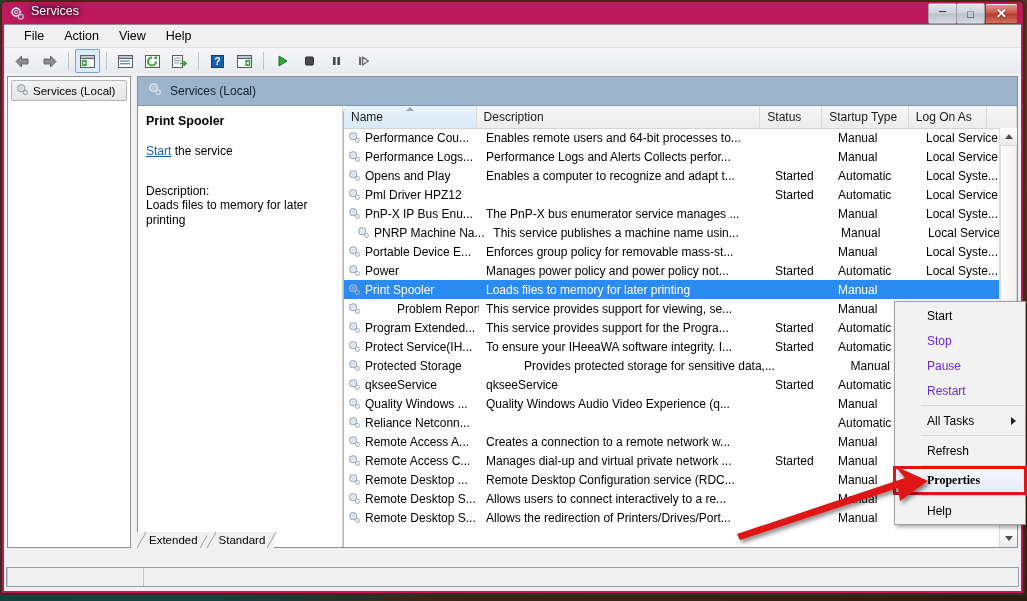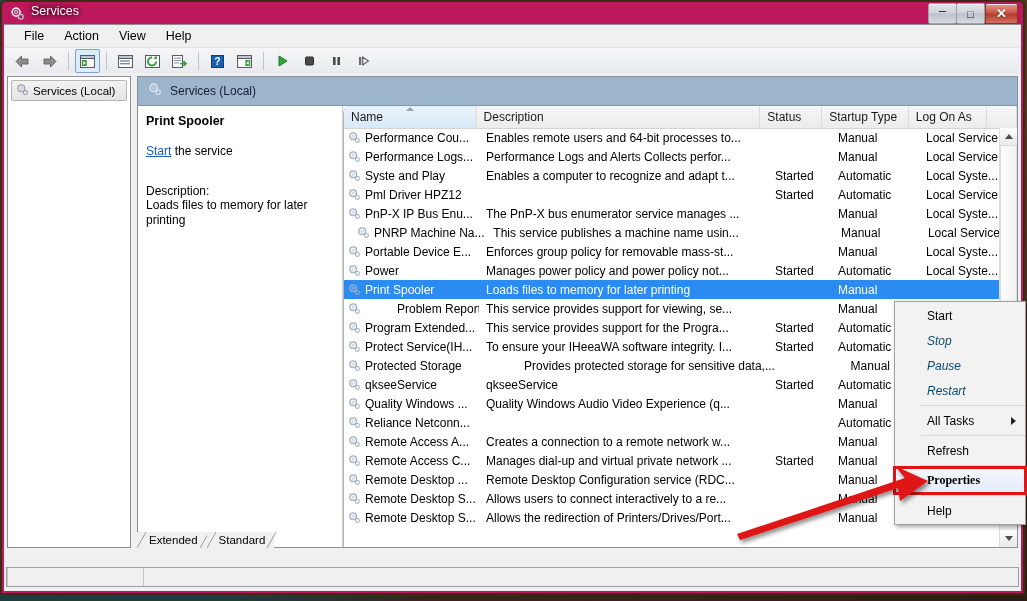--- a/index.html
+++ b/index.html
@@ -186,21 +186,21 @@
     box-shadow:2px 2px 4px rgba(0,0,0,.35);
     z-index:40;padding:1px 0;
   }
   #ctxmenu::before{
     content:"";position:absolute;left:0;top:0;bottom:0;width:26px;background:#f2f2f2;
   }
   .ci{
     position:relative;height:25px;display:flex;align-items:center;
     padding-left:32px;font-size:12px;color:#000;cursor:default;box-sizing:border-box;
   }
-  .ci.disabled{color:#0c4a6e;font-style:italic;}
+  .ci.disabled{color:#6d28d9;}
   .ci.bold{font-weight:bold;font-family:Liberation Serif, serif;}
   .ci.hl{
     background:linear-gradient(180deg,#f4f7fd,#e4ecf9);
   }
   .ci .arrow{position:absolute;right:9px;top:9px;width:0;height:0;
     border-top:4px solid transparent;border-bottom:4px solid transparent;border-left:5px solid #222;}
   .cisep{height:1px;background:#d6d6d6;margin:2px 0 2px 26px;}
   #ctx-hlbox{
     position:absolute;left:-2px;right:-2px;top:-2px;bottom:-2px;
     border:3px solid #e01414;box-sizing:border-box;pointer-events:none;
@@ -427,21 +427,21 @@
                   <div class="cell" style="width: 88px;">Manual</div>
                   <div class="cell" style="width: 80px;">Local Service</div>
                 </div>
                 <div class="row">
                   <div class="cell c-name" style="width: 135px;">
                     <svg class="svc-ico" width="13" height="13" viewBox="0 0 16 16">
                       <circle cx="6.4" cy="6.4" r="4.1" fill="none" stroke="#9fb0c2" stroke-width="1.7"></circle>
                       <circle cx="6.4" cy="6.4" r="1.5" fill="none" stroke="#b9c6d4" stroke-width="1.1"></circle>
                       <circle cx="11.6" cy="11.6" r="2.4" fill="none" stroke="#9fb0c2" stroke-width="1.3"></circle>
                     </svg>
-                    <span>Syste and Play</span>
+                    <span>Opens and Play</span>
                   </div>
                   <div class="cell" style="width: 289px;">Enables a computer to recognize and adapt t...</div>
                   <div class="cell" style="width: 63px;">Started</div>
                   <div class="cell" style="width: 88px;">Automatic</div>
                   <div class="cell" style="width: 80px;">Local Syste...</div>
                 </div>
                 <div class="row">
                   <div class="cell c-name" style="width: 135px;">
                     <svg class="svc-ico" width="13" height="13" viewBox="0 0 16 16">
                       <circle cx="6.4" cy="6.4" r="4.1" fill="none" stroke="#9fb0c2" stroke-width="1.7"></circle>

